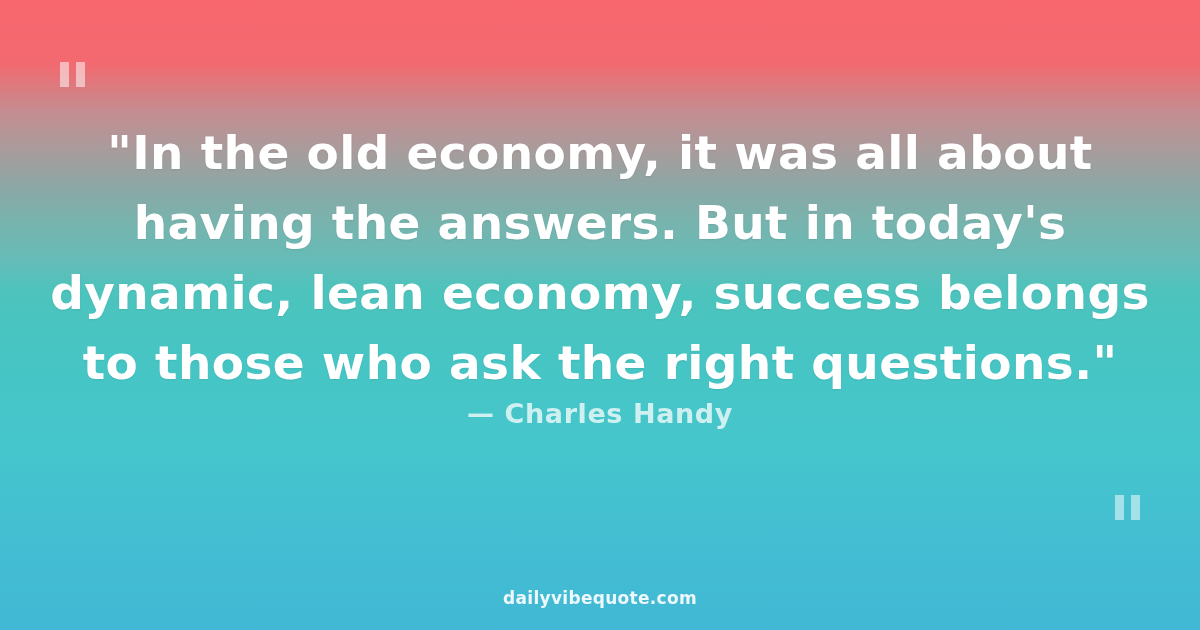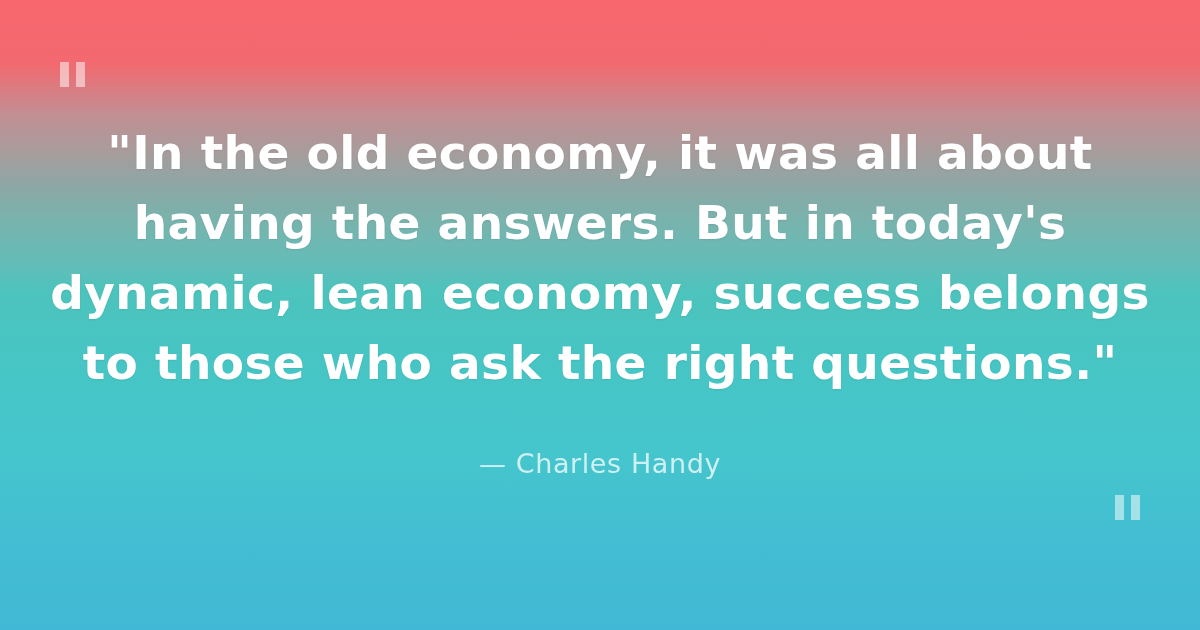--- a/index.html
+++ b/index.html
@@ -75,23 +75,22 @@
     text-align: center;
     font-size: 47px;
     font-weight: 700;
     line-height: 70px;
     letter-spacing: 0.4px;
     color: #ffffff;
     text-shadow: 0 1px 2px rgba(0, 0, 0, 0.07);
   }
 
   .attribution {
-    margin-top: 50px;
     font-size: 27px;
-    font-weight: 400;
+    font-weight: 700;
     letter-spacing: 0.6px;
     color: rgba(255, 255, 255, 0.74);
   }
 
   .footer {
     position: absolute;
     left: 0;
     right: 0;
     bottom: 22px;
     text-align: center;
@@ -117,14 +116,17 @@
   <div class="content">
     <div class="quote-text">"In the old economy, it was all about having the answers. But in today's dynamic, lean economy, success belongs to those who ask the right questions."</div>
     <div class="attribution">— Charles Handy</div>
   </div>
 
   <div class="quote-mark bottom-right">
     <span class="bar"></span>
     <span class="bar"></span>
   </div>
 
+  <div class="footer">
+    <span class="footer-domain">dailyvibequote.com</span>
+  </div>
 
 </div>
 
 </body></html>

